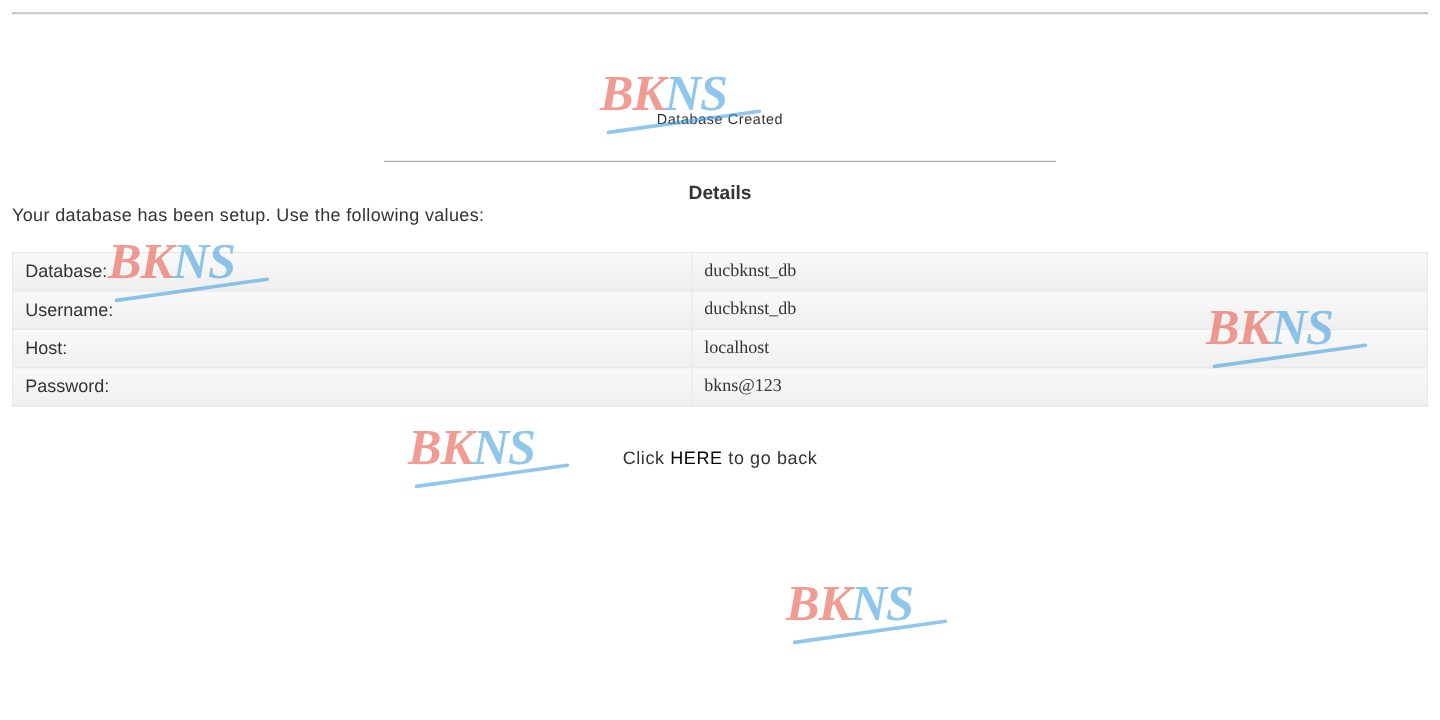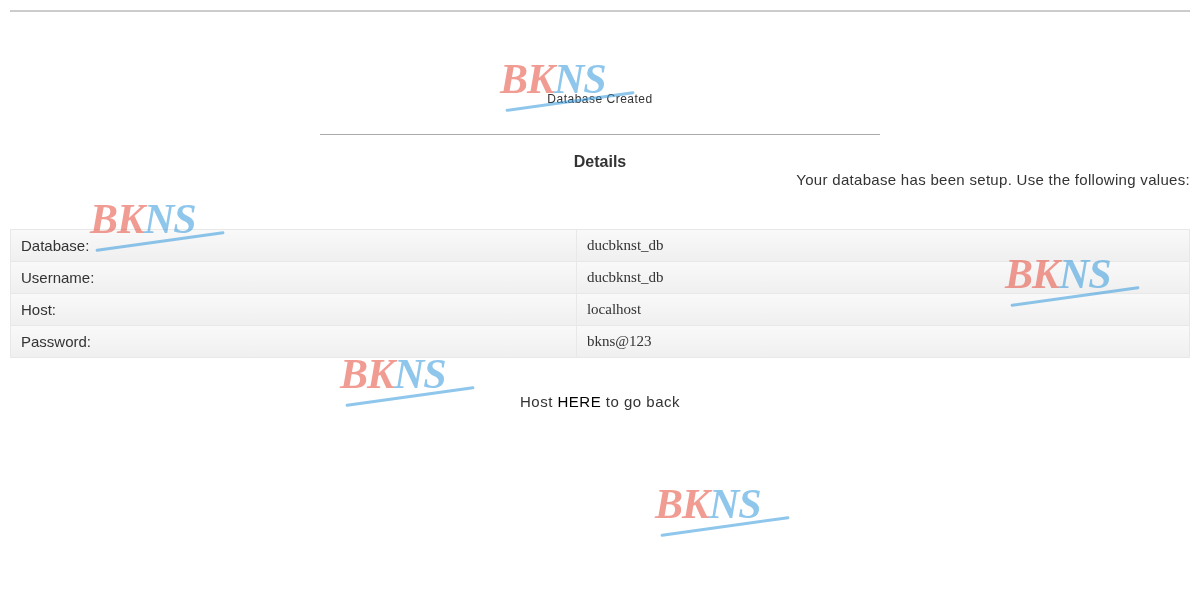--- a/index.html
+++ b/index.html
@@ -37,23 +37,23 @@
       height: 1px;
       background: #aaa;
       margin: 0 auto 18px auto;
     }
     .details-heading {
       text-align: center;
       font-weight: bold;
       font-size: 16px;
     }
     .setup-message {
-      text-align: right;
+      text-align: left;
       font-size: 15px;
-      margin-bottom: 41px;
+      margin-bottom: 22px;
       letter-spacing: 0.3px;
     }
     .details-table {
       width: 100%;
       border-collapse: collapse;
       margin-bottom: 35px;
     }
     .details-table td {
       padding: 7px 10px;
       font-size: 15px;
@@ -141,21 +141,21 @@
       <td class="value-cell">localhost</td>
     </tr>
     <tr>
       <td class="label-cell">Password:</td>
       <td class="value-cell">bkns@123</td>
     </tr>
   </tbody>
     </table>
 
   <div class="back-link-row">
-    <span>Host </span><a href="#">HERE</a><span> to go back</span>
+    <span>Click </span><a href="#">HERE</a><span> to go back</span>
   </div>
 </div>
 
 <div class="watermark wm1">
   <span class="bk">BK</span><span class="ns">NS</span>
   <div class="swoosh"></div>
 </div>
 <div class="watermark wm2">
   <span class="bk">BK</span><span class="ns">NS</span>
   <div class="swoosh"></div>

